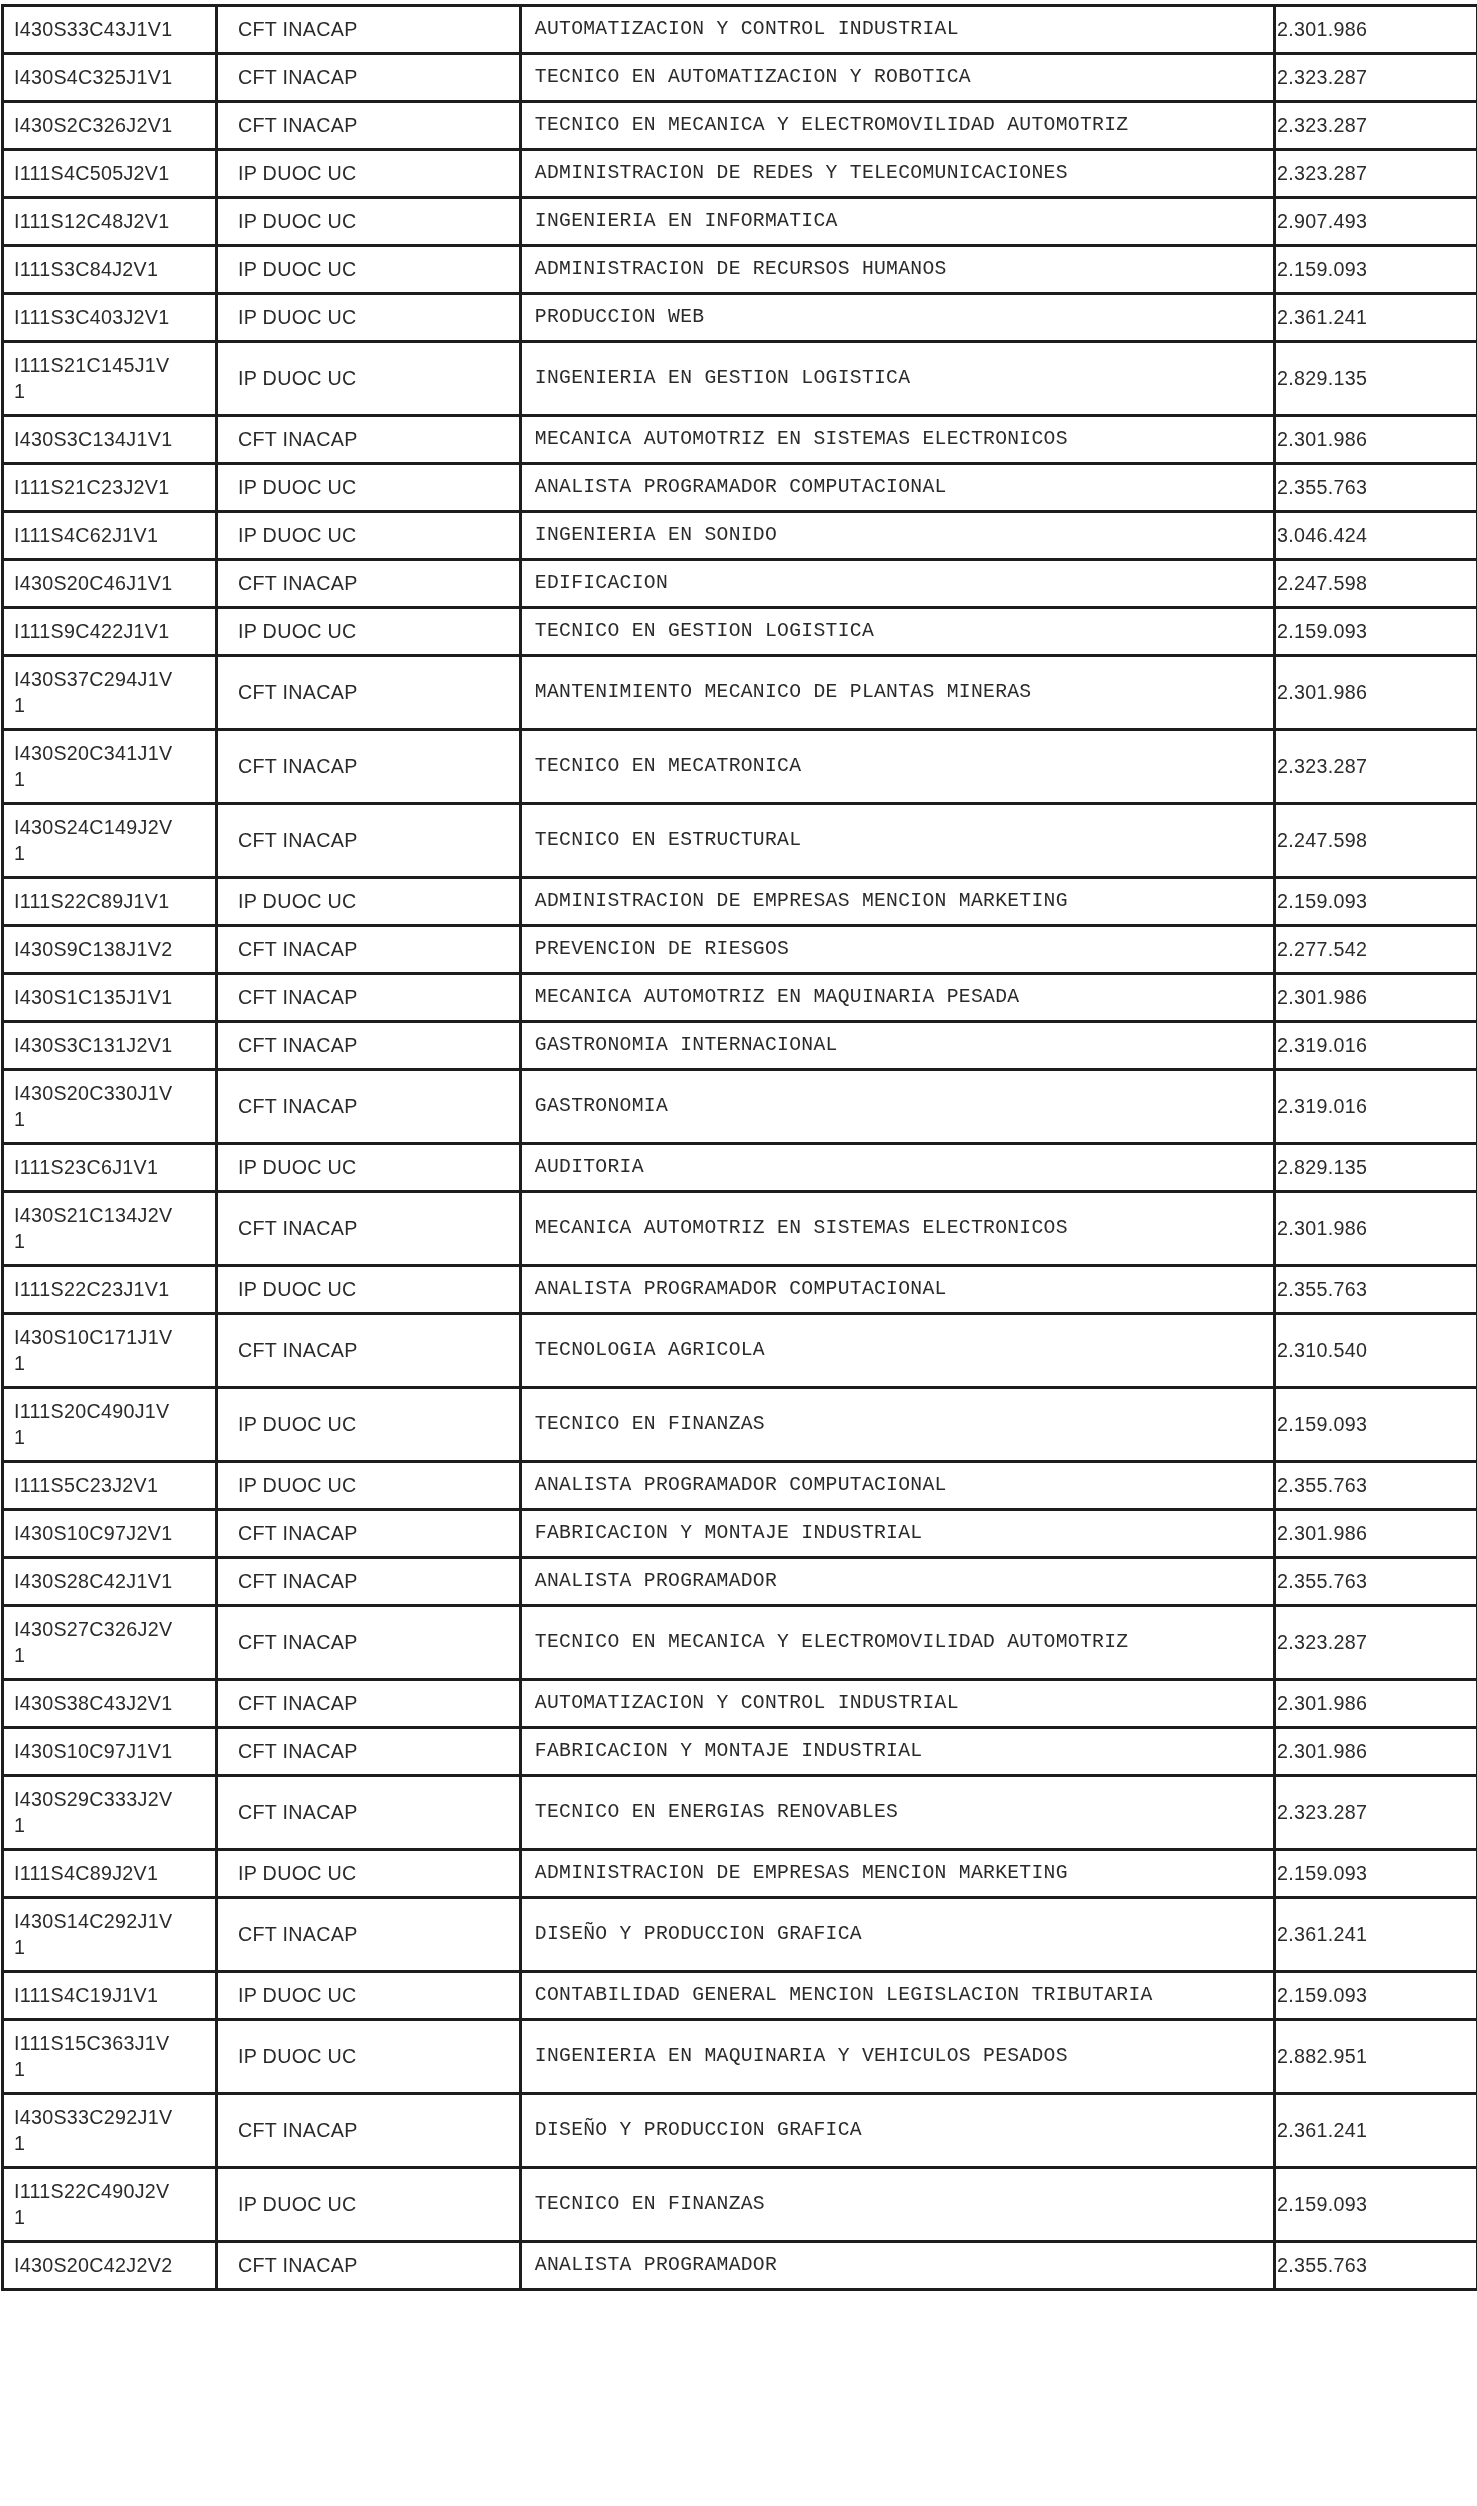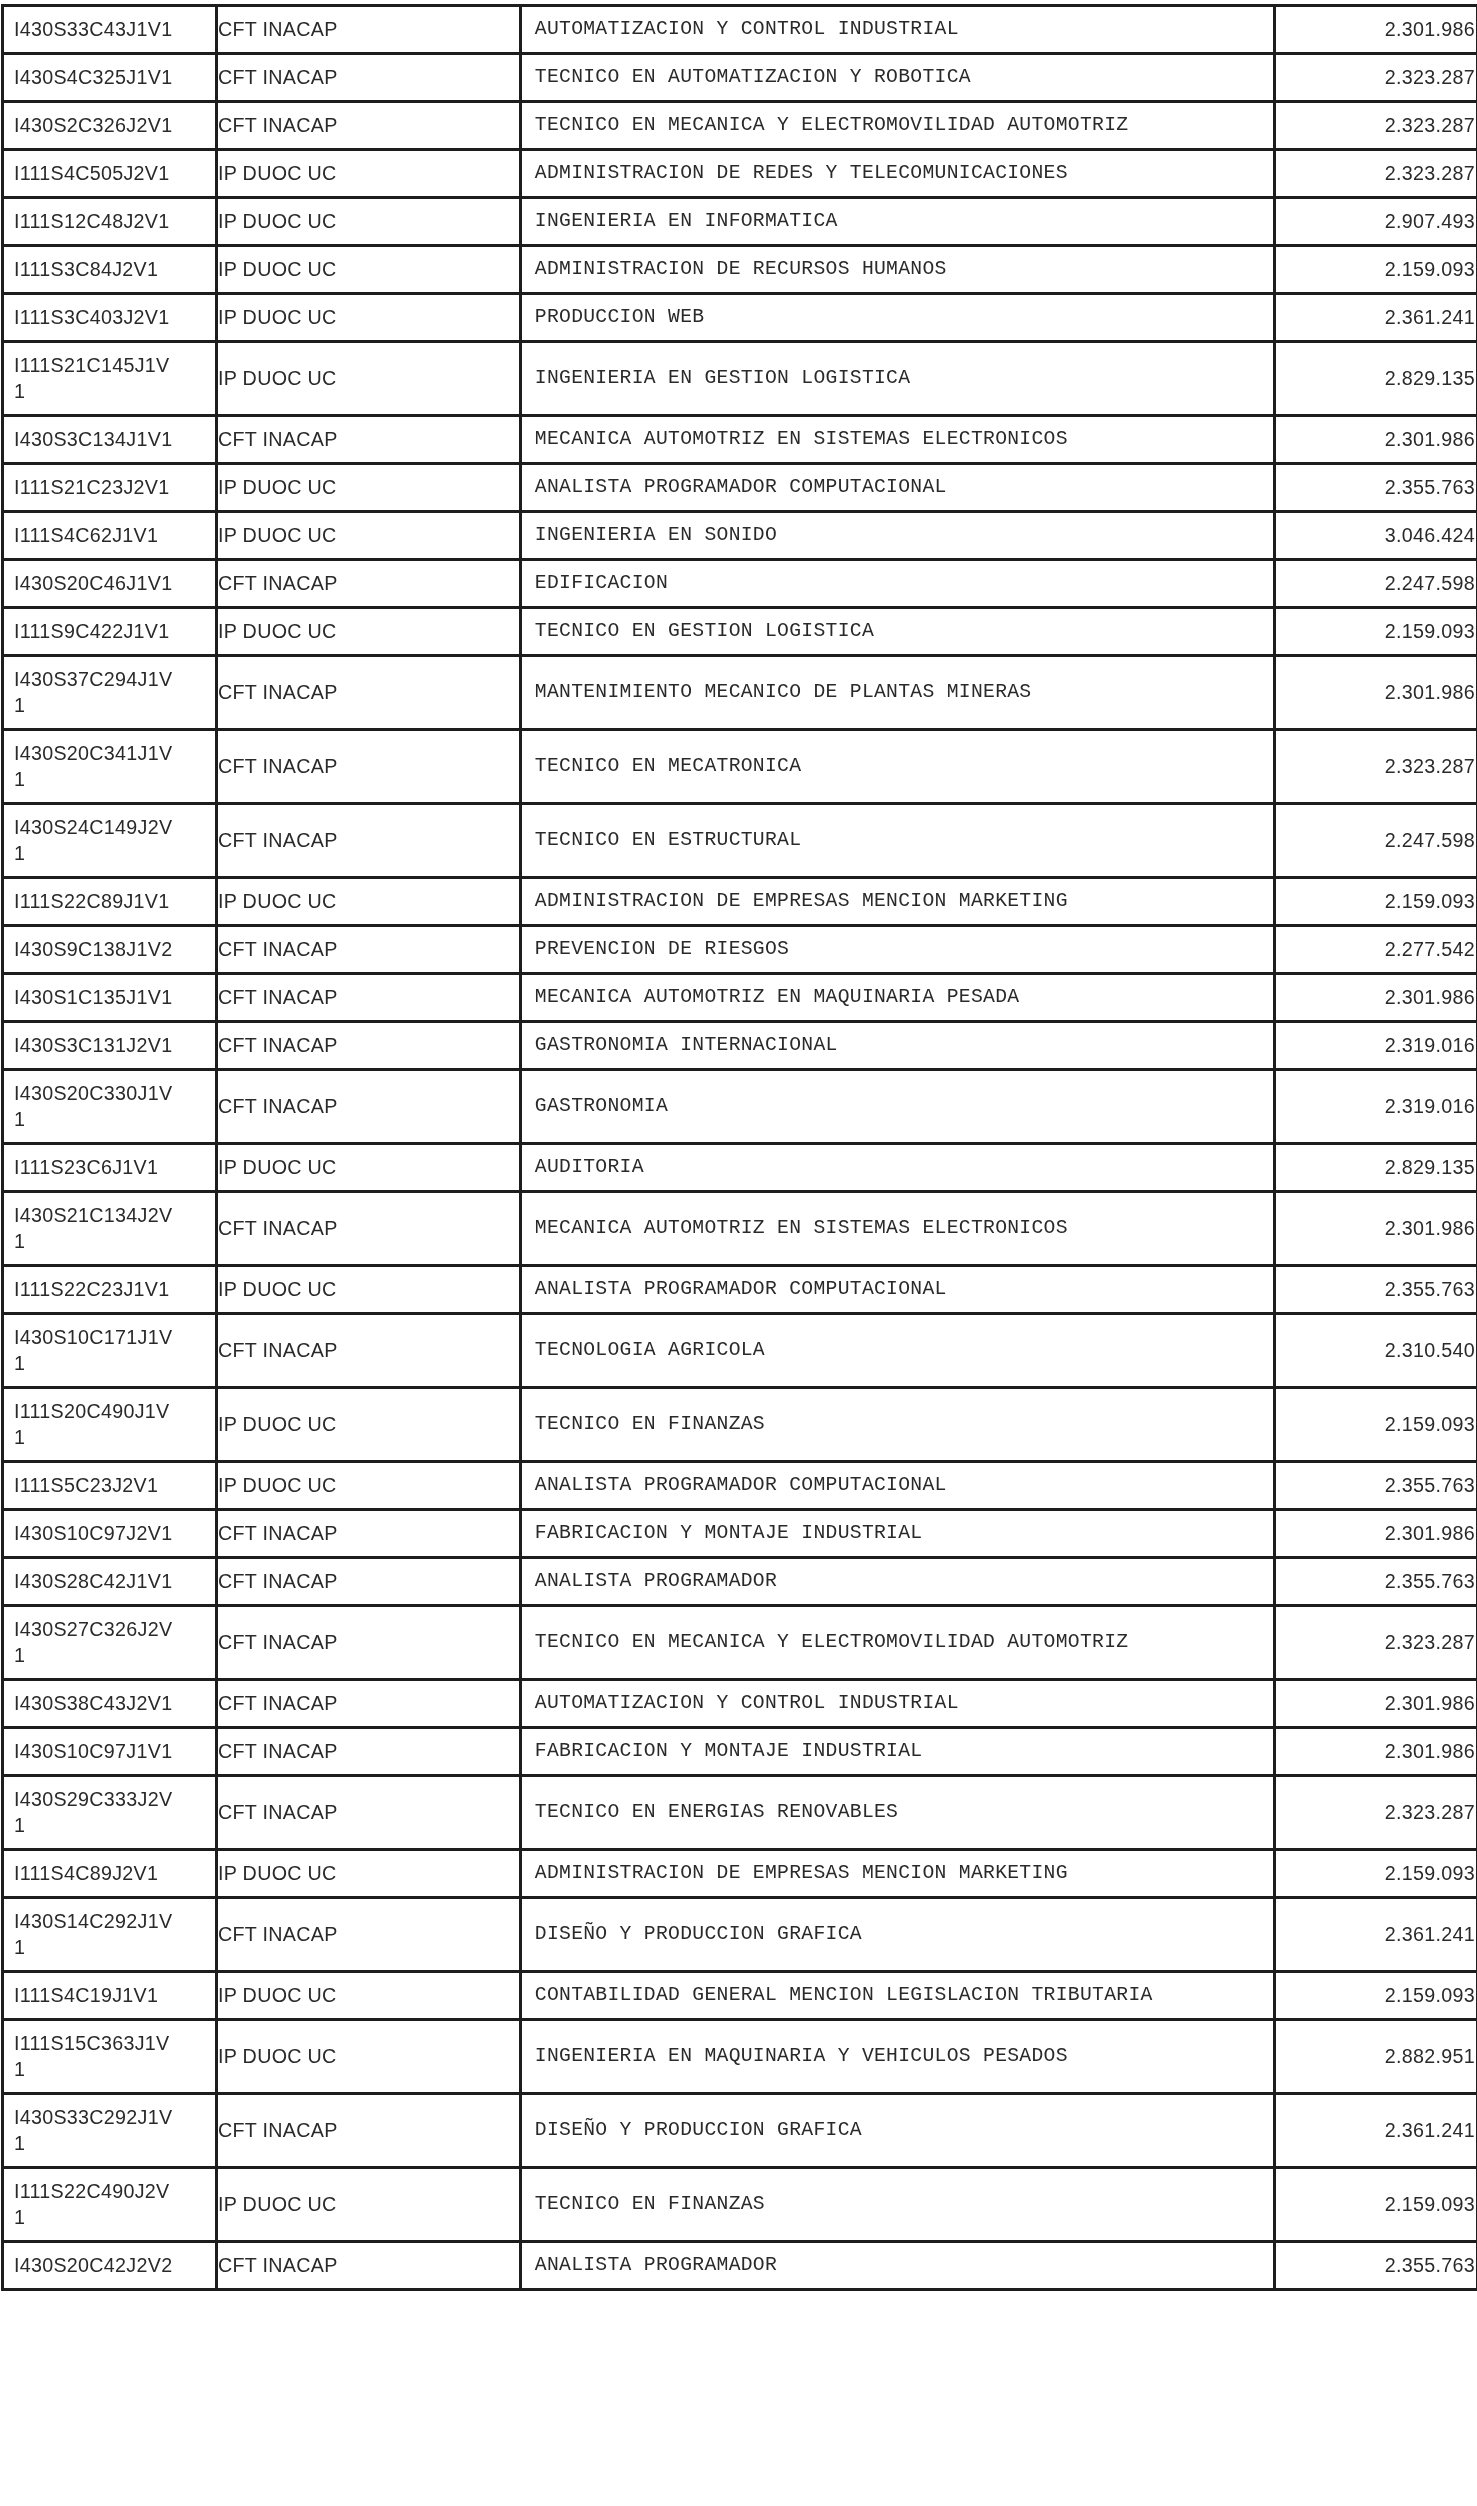--- a/index.html
+++ b/index.html
@@ -17,23 +17,23 @@
     border:3px solid #1d1d1d;
     vertical-align:middle;
     font-size:19.7px;
     letter-spacing:0.3px;
     overflow:hidden;
     background:#ffffff;
   }
   tr.row{height:48px;}
   tr.row.tall{height:74px;}
   td.c-code{padding:2px 3.9px 2px 9.9px;line-height:26.6px;word-break:break-all;margin-top:16px;}
-  td.c-inst{padding-left:0;margin-left:21px;}
+  td.c-inst{padding-left:20px;margin-left:21px;}
   td.c-prog{padding-left:12.8px;font-family:Liberation Mono, monospace;}
-  td.c-amt{text-align:right;padding-right:1px;}
+  td.c-amt{text-align:left;padding-right:27px;}
 </style>
 </head>
 <body>
 
 <table class="grid">
   <colgroup>
     <col style="width:214px">
     <col style="width:304px">
     <col style="width:754px">
     <col style="width:203px">

